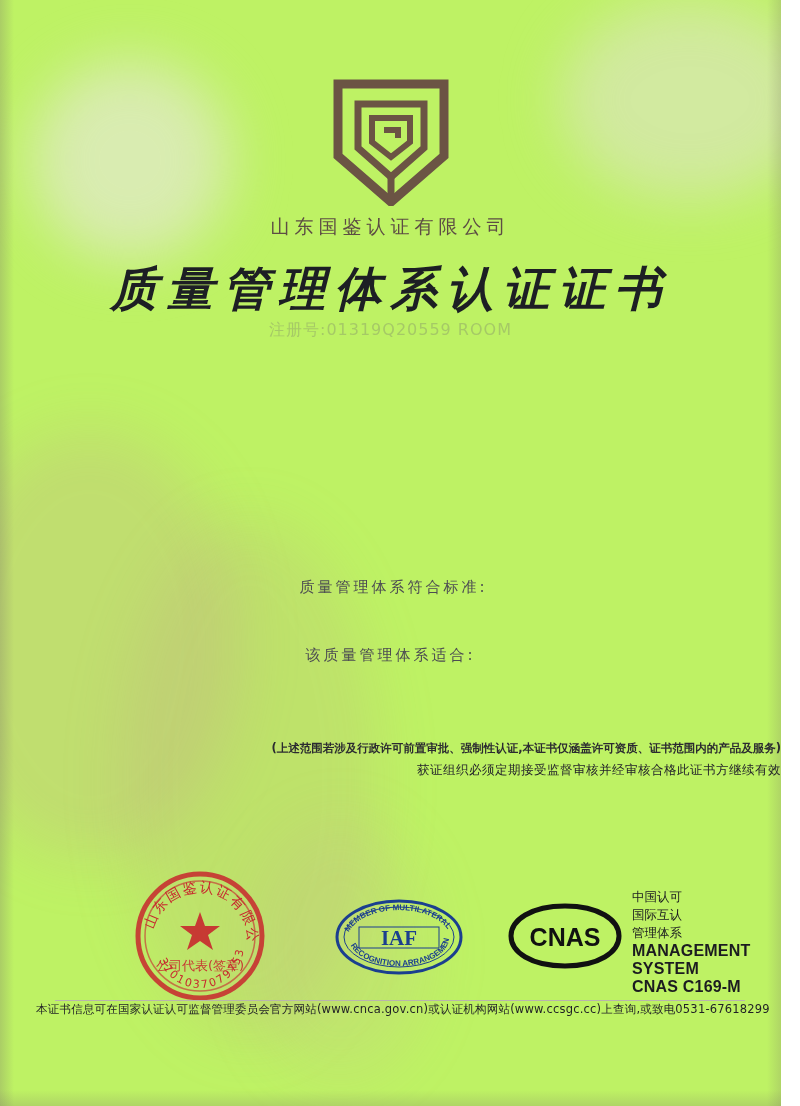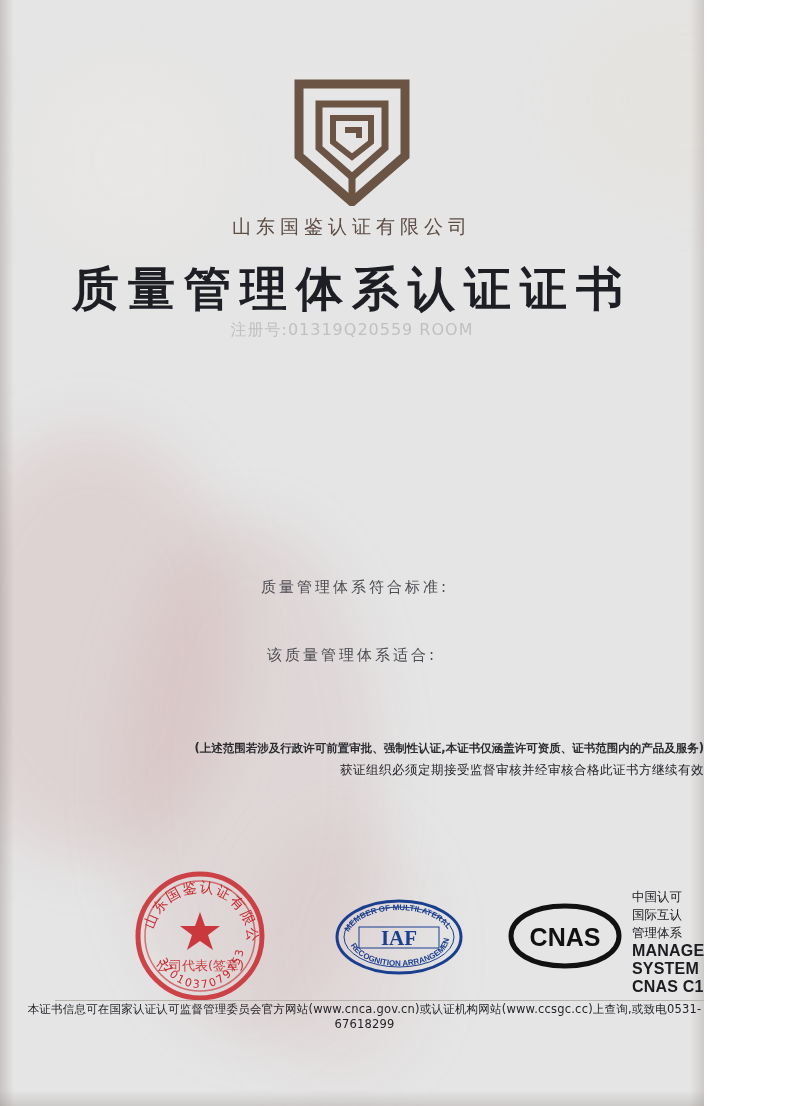--- a/index.html
+++ b/index.html
@@ -8,23 +8,23 @@
   }
   body {
     width: 800px;
     height: 1106px;
     background: #ffffff;
     font-family: "Liberation Serif", serif;
     overflow: hidden;
   }
   .page {
     position: relative;
-    width: 704px;
+    width: 781px;
     height: 1106px;
-    background: #e5e5e5;
+    background: #bef264;
     overflow: hidden;
   }
   
   .bg-blotch {
     position: absolute;
     border-radius: 50%;
     filter: blur(28px);
     pointer-events: none;
   }
   .b1 { left: -60px; top: 430px; width: 300px; height: 430px; background: rgba(201,150,150,0.22); }
@@ -63,20 +63,21 @@
   .cert-title {
     position: absolute;
     left: 0; right: 0;
     top: 258px;
     text-align: center;
     font-family: "DejaVu Sans", sans-serif;
     font-size: 47px;
     font-weight: bold;
     letter-spacing: 9px;
     color: #1d1f24;
+    font-style: italic;
   }
   .cert-number {
     position: absolute;
     left: 0; right: 0;
     top: 320px;
     text-align: center;
     font-family: "DejaVu Sans", sans-serif;
     font-size: 16px;
     letter-spacing: 1px;
     color: rgba(110,105,110,0.30);

